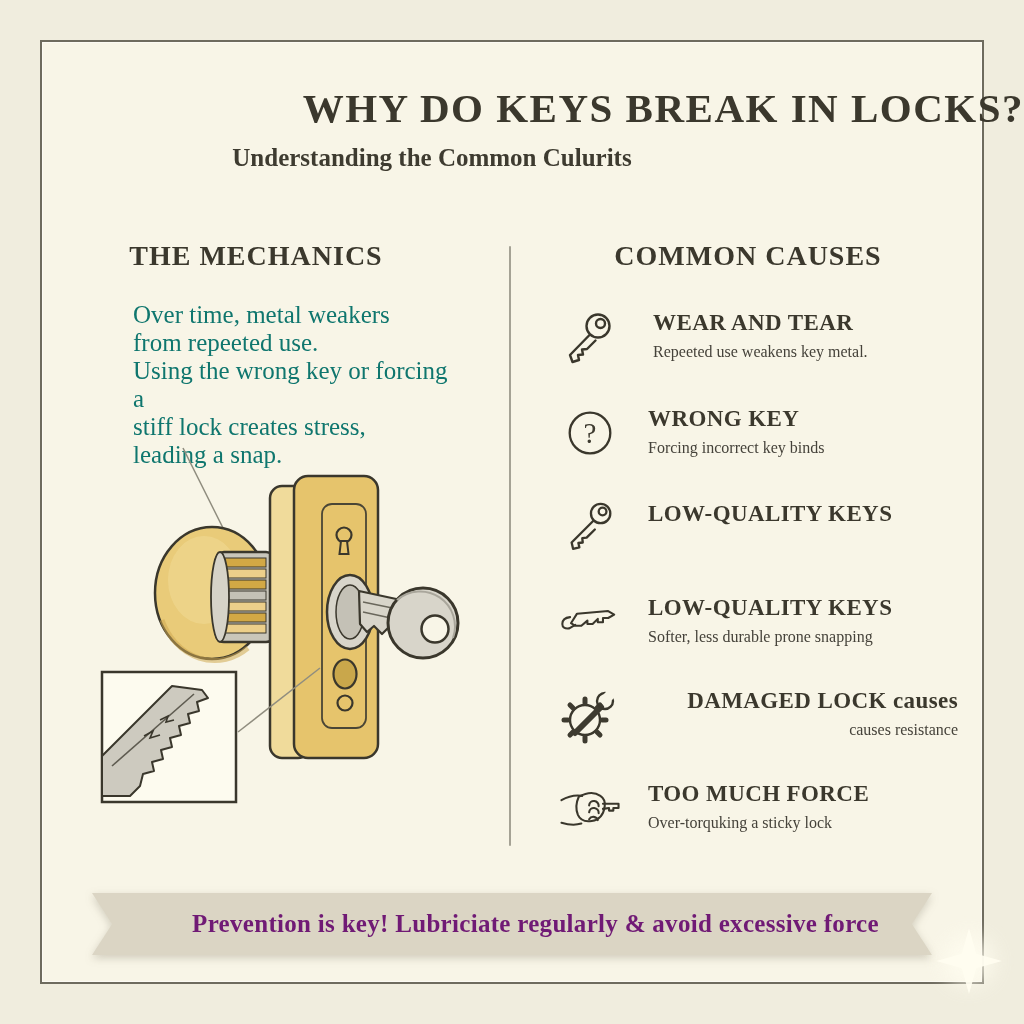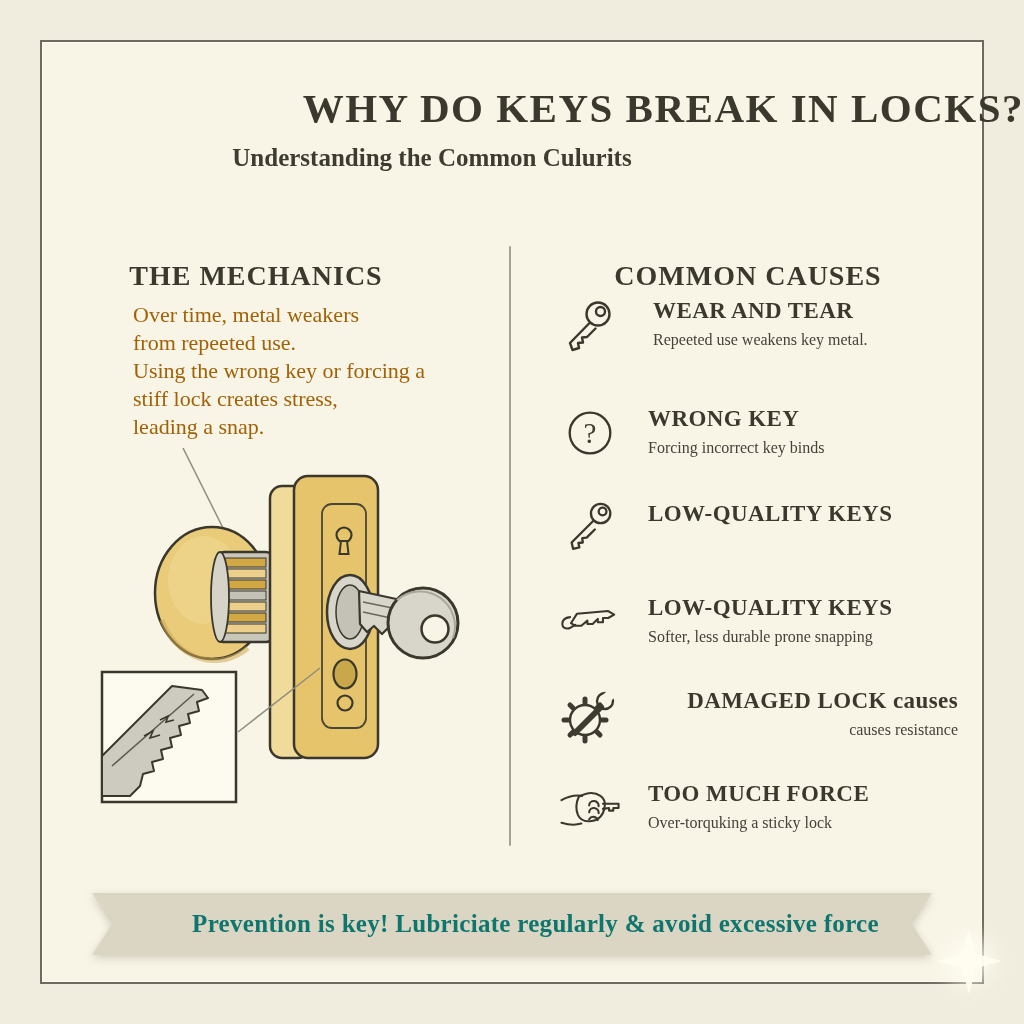--- a/index.html
+++ b/index.html
@@ -29,56 +29,55 @@
     position:absolute;left:0;top:144px;width:864px;
     text-align:center;
     font-size:25px;font-weight:600;
     color:#3e3b30;
   }
   .section-heading{
     position:absolute;top:240px;width:320px;
     text-align:center;
     font-size:28px;font-weight:600;letter-spacing:1px;
     color:#3b382d;
-    margin-top:20px;
   }
   .heading-mechanics{left:96px;}
   .heading-causes{left:588px;}
   .divider{
     position:absolute;left:509px;top:246px;
     width:2px;height:600px;
     background:#a5a295;border-radius:2px;
   }
   .mechanics-paragraph{
     position:absolute;left:133px;top:301px;width:330px;
-    font-size:22px;line-height:28px;color:#a16207;
+    font-size:25px;line-height:28px;color:#0f766e;
   }
   .illustration{position:absolute;left:100px;top:440px;}
   .cause-row{
     position:absolute;left:558px;width:400px;
     display:flex;gap:26px;align-items:flex-start;
   }
   .cause-icon{flex:none;width:64px;display:flex;justify-content:center;}
   .cause-text{width:310px;}
   .cause-title{font-size:23px;font-weight:600;letter-spacing:.4px;color:#3b382d;line-height:29px;}
   .cause-desc{font-size:16px;color:#45423a;line-height:26px;margin-top:2px;}
-  .row-1{top:296px;gap:31px;} .row-2{top:404px;} .row-3{top:499px;}
+  .row-1{top:308px;gap:31px;} .row-2{top:404px;} .row-3{top:499px;}
   .row-4{top:593px;} .row-5{top:686px;text-align:right;} .row-6{top:779px;}
   .banner-wrap{
     position:absolute;left:92px;top:893px;width:840px;height:62px;
     filter:drop-shadow(0 3px 4px rgba(90,85,65,.25));
   }
   .banner{
     width:100%;height:100%;
     background:#dbd5c4;
     clip-path:polygon(0% 0%,100% 0%,97.6% 50%,100% 100%,0% 100%,2.4% 50%);
     display:flex;align-items:center;justify-content:center;
   }
   .banner-text{
-    font-size:25px;font-weight:600;color:#0f766e;letter-spacing:.3px;margin-left:47px;
+    font-size:25px;font-weight:600;color:#701a75;letter-spacing:.3px;margin-left:47px;
   }
   .sparkle{
     position:absolute;left:936px;top:928px;width:66px;height:66px;
     background:#fffdf0;opacity:.92;
     clip-path:polygon(50% 0%,61% 39%,100% 50%,61% 61%,50% 100%,39% 61%,0% 50%,39% 39%);
   }
   .sparkle-glow{
     position:absolute;left:944px;top:936px;width:50px;height:50px;
     background:#fffdf0;border-radius:50%;filter:blur(10px);opacity:.8;
   }

